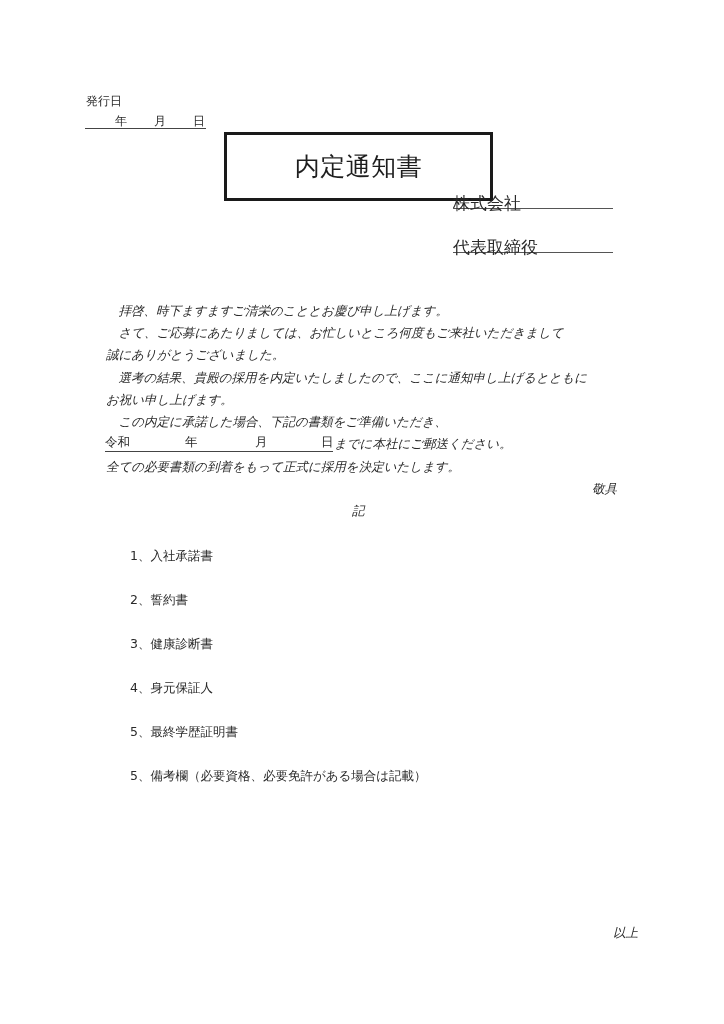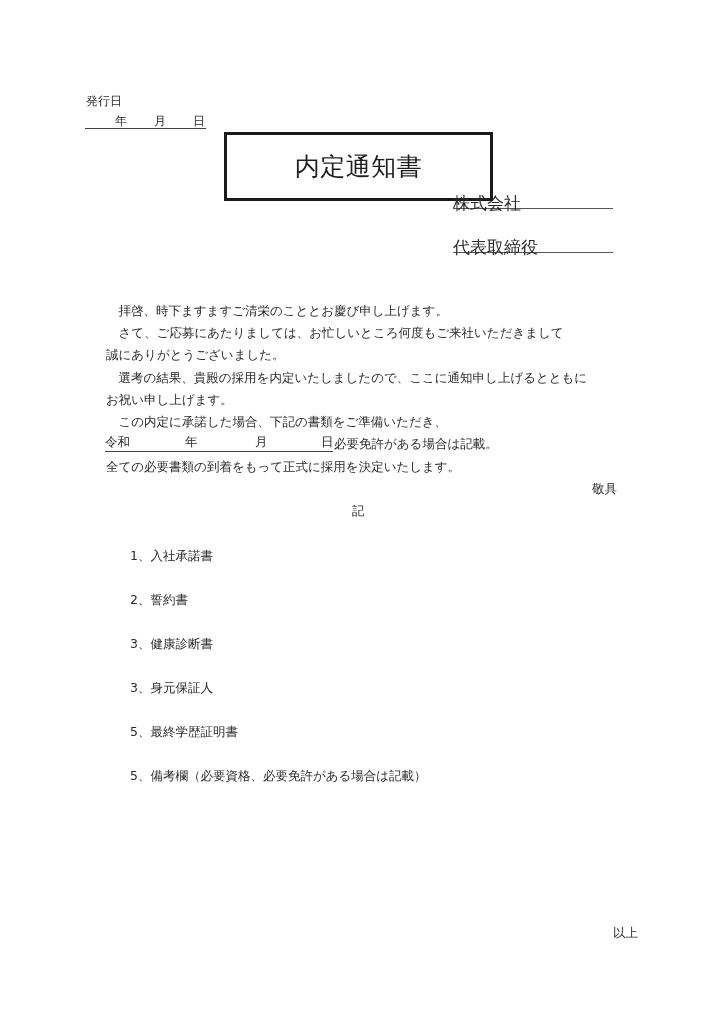--- a/index.html
+++ b/index.html
@@ -20,21 +20,21 @@
     .title-box {
       left: 224px; top: 88px; width: 263px; height: 63px;
       border: 3px solid #1a1a1a;
       display: flex; align-items: center; justify-content: center; margin-top: 44px;
     }
     .title-box .title { font-size: 25px; color: #1e1e1e; letter-spacing: 0.5px; }
     .sig-line {
       left: 453px; width: 160px; height: 16px;
       border-bottom: 1px solid #555; font-size: 17px;
     }
-    .para { left: 106px; font-size: 12.5px; line-height: 22.5px; }
+    .para { left: 106px; font-size: 12.5px; line-height: 22.5px; font-style: italic; }
     .uline-date {
       left: 105px; top: 434px; width: 228px; height: 17px;
       border-bottom: 1px solid #444;
     }
     .uline-date span { position: absolute; top: 0; font-family: Liberation Mono, monospace; }
     .list-item { left: 130px; font-size: 12.5px; }
   </style>
 </head>
 <body>
 
@@ -58,27 +58,27 @@
 <div class="abs para" style="top:367px;left:106px">　選考の結果、貴殿の採用を内定いたしましたので、ここに通知申し上げるとともに</div>
 <div class="abs para" style="top:389px;left:106px">お祝い申し上げます。</div>
 <div class="abs para" style="top:411px;left:106px">　この内定に承諾した場合、下記の書類をご準備いただき、</div>
 
 <div class="abs uline-date">
   <span style="left:0px">令和</span>
   <span style="left:80px">年</span>
   <span style="left:150px">月</span>
   <span style="left:216px">日</span>
 </div>
-<div class="abs para" style="top:433px;left:334px">必要免許がある場合は記載。</div>
+<div class="abs para" style="top:433px;left:334px">までに本社にご郵送ください。</div>
 
 <div class="abs para" style="top:456px;left:106px">全ての必要書類の到着をもって正式に採用を決定いたします。</div>
 <div class="abs para" style="top:478px;left:592px">敬具</div>
 
 <div class="abs para" style="top:500px;left:352px">記</div>
 
 <div class="abs list-item" style="top:548px">1、入社承諾書</div>
 <div class="abs list-item" style="top:592px">2、誓約書</div>
 <div class="abs list-item" style="top:636px">3、健康診断書</div>
-<div class="abs list-item" style="top:680px">3、身元保証人</div>
+<div class="abs list-item" style="top:680px">4、身元保証人</div>
 <div class="abs list-item" style="top:724px">5、最終学歴証明書</div>
 <div class="abs list-item" style="top:768px">5、備考欄（必要資格、必要免許がある場合は記載）</div>
 
 <div class="abs para" style="top:922px;left:613px">以上</div>
 
 </body></html>

